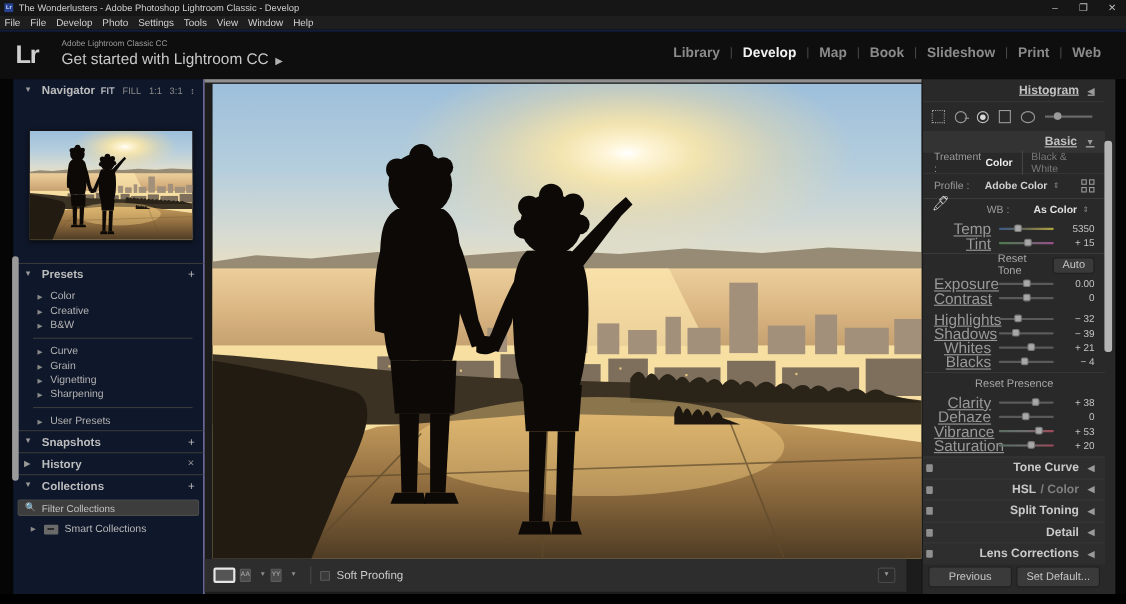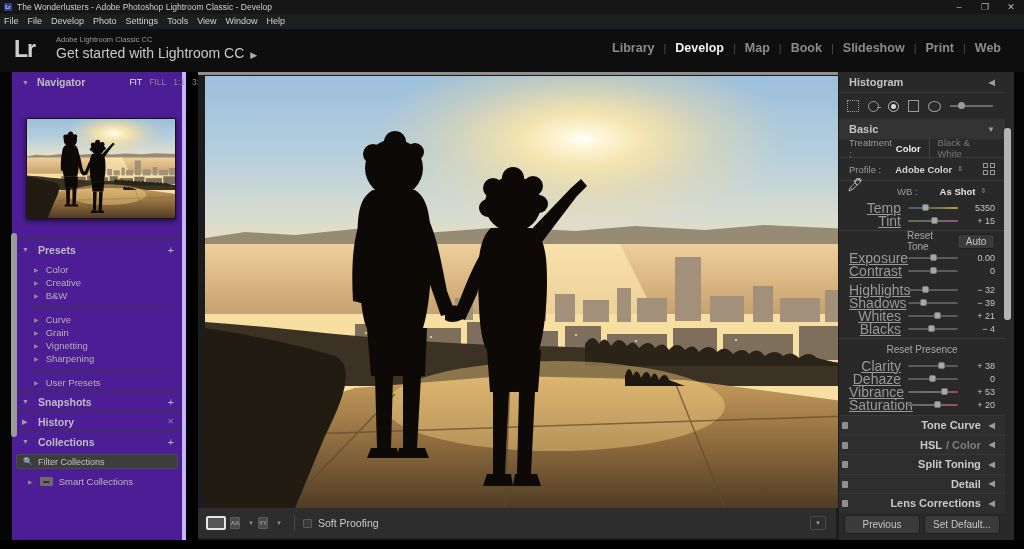--- a/index.html
+++ b/index.html
@@ -30,26 +30,26 @@
   .hdr-big { color:#c9c9c9; font-size:14px; margin-top:1px; }
   .hdr-big .arrow { font-size:9px; color:#b0b0b0; margin-left:6px; }
   .modules { position:absolute; right:14px; top:12px; display:flex; align-items:center; }
   .modules .mod { color:#8b8b8b; font-size:12.5px; font-weight:bold; padding:0 9px; cursor:default; }
   .modules .mod.active { color:#f2f2f2; }
   .modules .sep { color:#4a4a4a; font-size:11px; }
 
   
   .left-edge { position:absolute; left:0; top:72px; width:12px; height:468px; background:#050505; }
   .lscroll { position:absolute; left:11px; top:233px; width:6px; height:204px; background:#9a9a9a; border-radius:3px; }
-  .leftpanel { position:absolute; left:12px; top:72px; width:174px; height:468px; background:#4c1d95; border-right:4px solid #c4b5fd; }
+  .leftpanel { position:absolute; left:12px; top:72px; width:174px; height:468px; background:#0f172a; border-right:1px solid #c4b5fd; }
   .lp-header { height:20px; display:flex; align-items:center; padding:0 8px 0 10px; color:#bdbdbd;
                font-size:10.5px; font-weight:bold; border-top:1px solid #383838; }
   .lp-header .tri { font-size:7px; color:#9a9a9a; margin-right:8px; width:8px; }
   .lp-header .right { margin-left:auto; display:flex; align-items:center; gap:7px; font-weight:normal; }
-  .nav-opts { display:flex; gap:8px; font-size:8.5px; color:#8b8b8b; font-weight:bold;padding-left:44px; }
+  .nav-opts { display:flex; gap:8px; font-size:8.5px; color:#8b8b8b; font-weight:bold; }
   .nav-opts .on { color:#eeeeee; }
   .updown { color:#9a9a9a; font-size:8px; }
   .thumbwrap { padding:26px 0 20px 14px; }
   .thumb { width:150px; height:101px; border:1px solid #161616; box-shadow:0 2px 5px rgba(0,0,0,.6); }
   .thumb svg { width:100%; height:100%; display:block; }
   .preset-list { padding:4px 0 2px 0; }
   .preset-item { display:flex; align-items:center; color:#b3b3b3; font-size:9.5px; height:13px; padding-left:22px; }
   .preset-item .tri { color:#8a8a8a; font-size:6px; margin-right:7px; }
   .lp-div { height:1px; background:#3a3a3a; margin:5px 10px 5px 18px; }
   .filterbox { margin:3px 4px; height:15px; background:#3d3d3d; border:1px solid #4a4a4a; border-radius:2px;
@@ -58,21 +58,21 @@
   .smartrow { display:flex; align-items:center; color:#b8b8b8; font-size:9.5px; height:16px; padding-left:16px; margin-top:4px;}
   .smartrow .tri { color:#8a8a8a; font-size:6px; margin-right:7px; }
   .smartrow .box { width:13px; height:9px; background:#6a6a6a; border-radius:1px; margin-right:6px;
                    display:inline-flex; align-items:center; justify-content:center; color:#2a2a2a; font-size:6px; }
   .lp-buttons { position:absolute; bottom:6px; left:0; width:100%; display:flex; justify-content:space-between; padding:0 6px; }
   .btn { background:#3a3a3a; border:1px solid #202020; border-radius:3px; color:#c6c6c6; font-size:10px;
          height:19px; display:flex; align-items:center; justify-content:center; cursor:default; }
   .lp-buttons .btn { width:79px; }
 
   
-  .center { position:absolute; left:186px; top:72px; width:652px; height:468px; background:#1c1c1c;margin-left:12px; }
+  .center { position:absolute; left:186px; top:72px; width:652px; height:468px; background:#1c1c1c; }
   .center-topline { position:absolute; left:0; top:0; width:652px; height:3px; background:#8f8f8f; }
   .photo { position:absolute; left:7px; top:4px; width:645px; height:432px; background:#000; }
   .photo svg { width:100%; height:100%; display:block; }
   .ctoolbar { position:absolute; left:0; top:436px; width:638px; height:30px; background:#2d2d2d;
               display:flex; align-items:center; padding-left:8px; }
   .tool-ico { height:14px; display:flex; align-items:center; margin-right:4px; }
   .loupe { width:20px; height:14px; border:2px solid #e6e6e6; border-radius:2px; background:#555; }
   .pairbox { display:flex; gap:1px; }
   .pairbox .sq { width:10px; height:12px; background:#4a4a4a; border:1px solid #5c5c5c; border-radius:1px;
                  color:#9b9b9b; font-size:6px; display:flex; align-items:center; justify-content:center; font-weight:bold;}
@@ -81,22 +81,22 @@
   .checkbox { width:9px; height:9px; background:#3a3a3a; border:1px solid #5a5a5a; border-radius:1px; margin-right:6px; }
   .softproof { color:#c9c9c9; font-size:10.5px; display:flex; align-items:center; }
   .tb-opts { margin-left:auto; margin-right:10px; width:16px; height:14px; border:1px solid #4a4a4a; border-radius:2px;
              display:flex; align-items:center; justify-content:center; color:#999; font-size:6px; }
 
   
   .rightpanel { position:absolute; left:838px; top:72px; width:176px; height:468px; background:#292929; border-left:1px solid #1a1a1a;}
   .right-edge { position:absolute; left:1014px; top:72px; width:10px; height:468px; background:#050505; }
   .rscroll { position:absolute; left:1004px; top:128px; width:7px; height:192px; background:#b5b5b5; border-radius:3px; }
   .rp-inner { position:absolute; left:0; top:0; width:166px; height:468px; overflow:hidden; }
-  .rp-header { height:20px; display:flex; align-items:center; justify-content:space-between; padding:0 10px;
-               color:#c3c3c3; font-size:11px; font-weight:bold; }
+  .rp-header { height:20px; display:flex; align-items:center; justify-content:flex-end; padding:0 10px;
+               color:#c3c3c3; font-size:11px; font-weight:bold;text-decoration:underline; }
   .rp-header .tri { color:#9a9a9a; font-size:8px; margin-left:8px; }
   .rp-div { height:1px; background:#1d1d1d; border-bottom:1px solid #3a3a3a; }
   .toolstrip { height:26px; display:flex; align-items:center; gap:9px; padding-left:8px; }
   .ts { color:#9a9a9a; }
   .ts.crop { width:12px; height:12px; border:1px dotted #9a9a9a; }
   .ts.circle-sm { width:11px; height:11px; border:1px solid #9a9a9a; border-radius:50%; position:relative;}
   .ts.circle-sm:after { content:""; position:absolute; right:-3px; top:5px; width:4px; height:1px; background:#9a9a9a;}
   .ts.redeye { width:11px; height:11px; border:1px solid #bdbdbd; border-radius:50%; display:flex; align-items:center; justify-content:center;}
   .ts.redeye i { width:5px; height:5px; background:#d9d9d9; border-radius:50%; }
   .ts.grad { width:11px; height:12px; border:1px solid #9a9a9a; }
@@ -493,21 +493,21 @@
             <i></i>
             <i></i>
             <i></i>
           </span>
       </div>
       <div class="rp-div"></div>
 
       <div class="rowflex wbrow">
         <span class="dropper">🖊</span>
         <span class="lab">WB :</span>
-        <span class="val">As Shot</span>
+        <span class="val">As Color</span>
         <span class="ud">⇕</span>
       </div>
 
       <div class="srow">
         <span class="slabel">Temp</span>
         <span class="strack temp-grad">
             <span class="sthumb" style="left: 33%;"></span>
           </span>
         <span class="sval">5350</span>
       </div>

